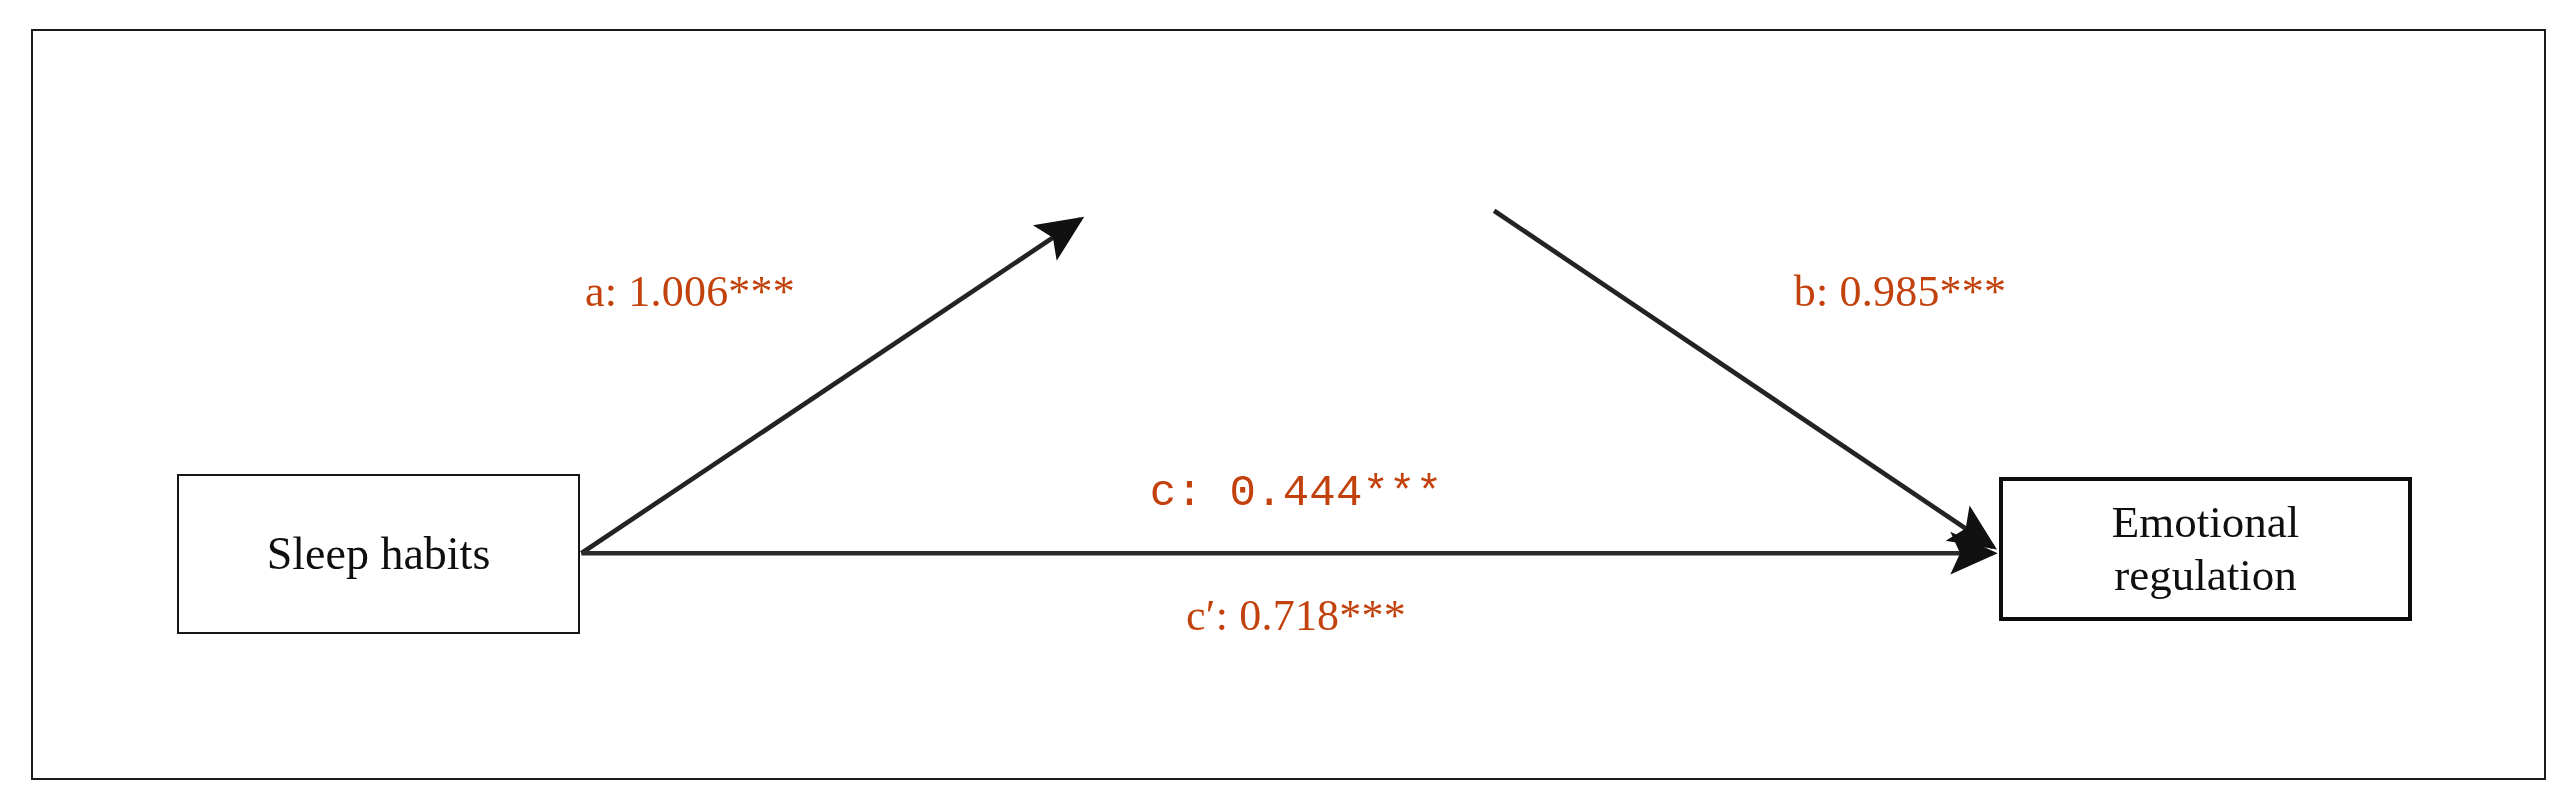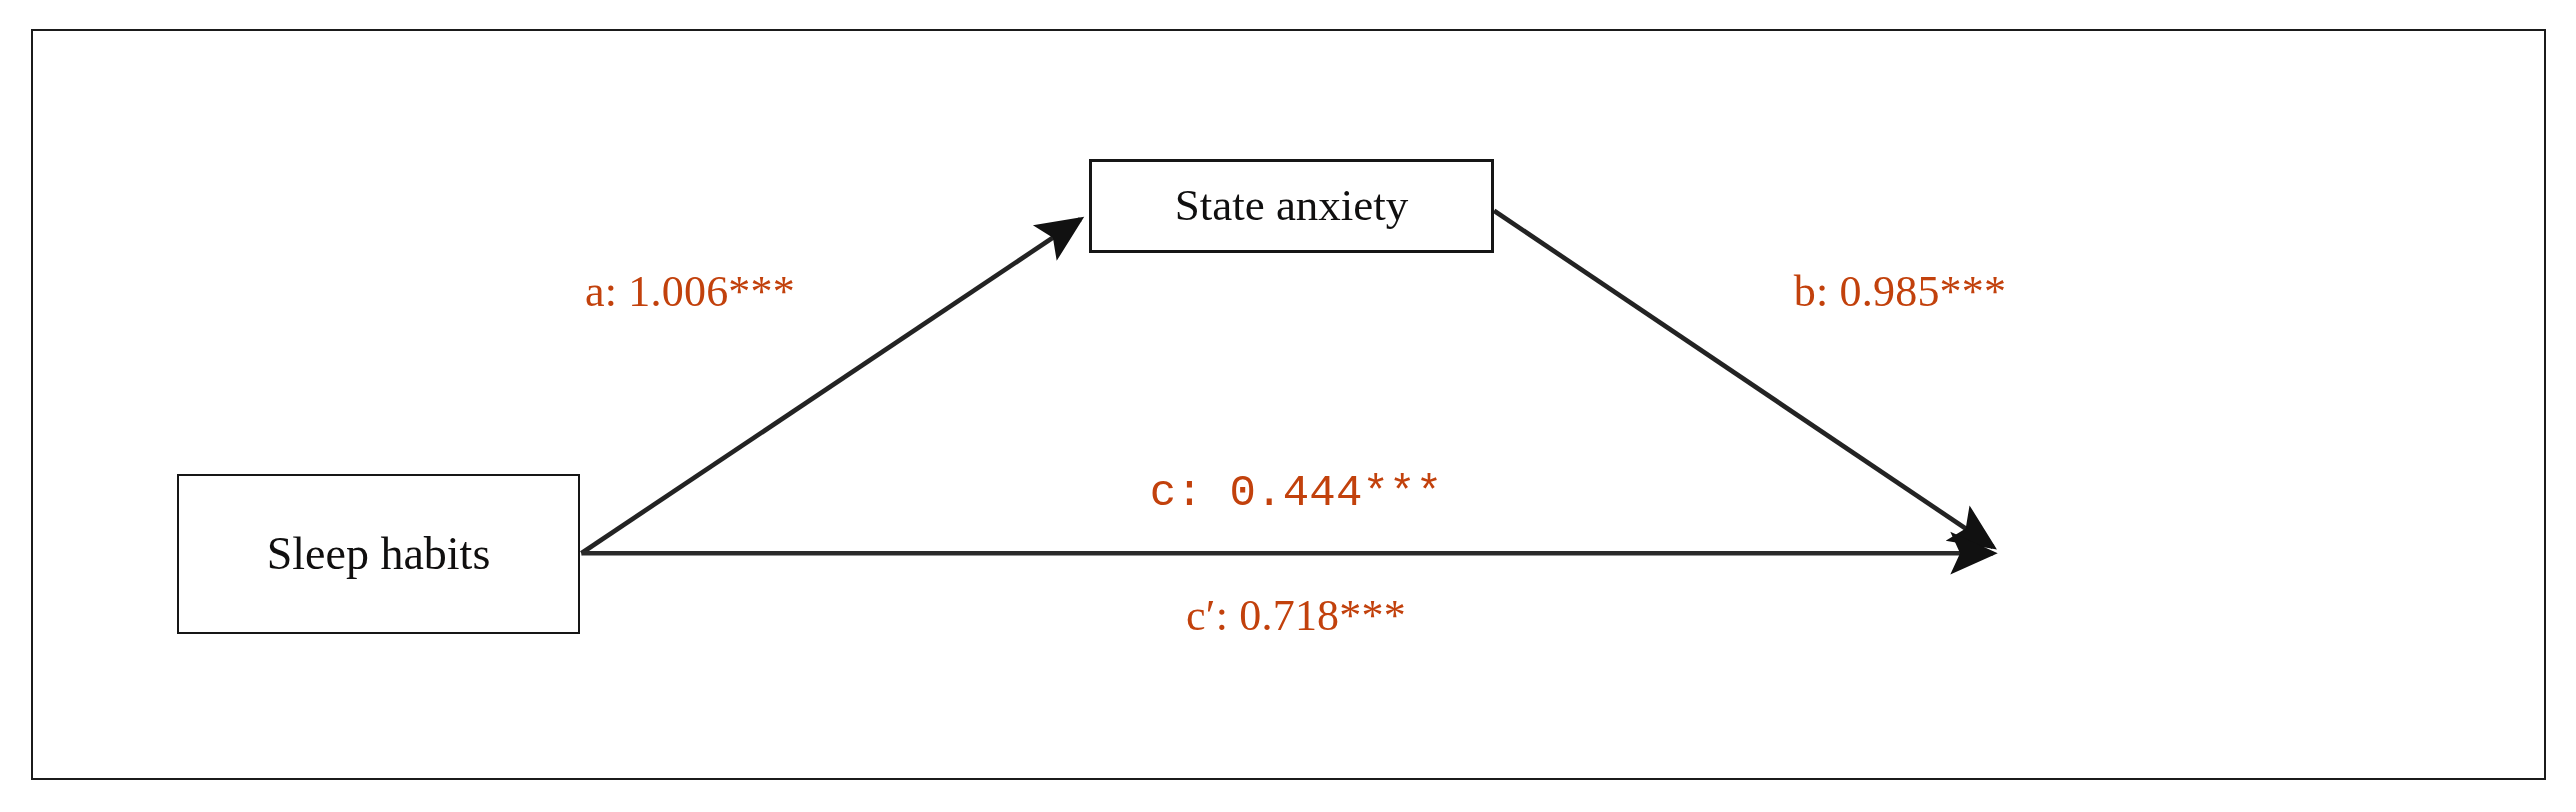--- a/index.html
+++ b/index.html
@@ -106,24 +106,27 @@
 
     <line x1="1928" y1="272" x2="2572" y2="706" stroke="#232323" stroke-width="6" marker-end="url(#arrow-b)"></line>
 
     <line x1="750" y1="714" x2="2572" y2="714" stroke="#2a2a2a" stroke-width="6" marker-end="url(#arrow-c)"></line>
   </svg>
 
   <div class="node-box" id="node-sleep-habits">
     <span>Sleep habits</span>
   </div>
 
-  <div class="node-box" id="node-state-anxiety">
-    <span>State anxiety</span>
+
+  <div class="node-box" id="node-emotional-regulation">
+    <span>
+      <span>Emotional</span><br>
+      <span>regulation</span>
+    </span>
   </div>
-
 
   <div class="path-label" id="label-path-a">a: 1.006***</div>
 
   <div class="path-label" id="label-path-b">b: 0.985***</div>
 
   <div class="path-label" id="label-path-c">c: 0.444***</div>
 
   <div class="path-label" id="label-path-cprime">c′: 0.718***</div>
 
 </div>

